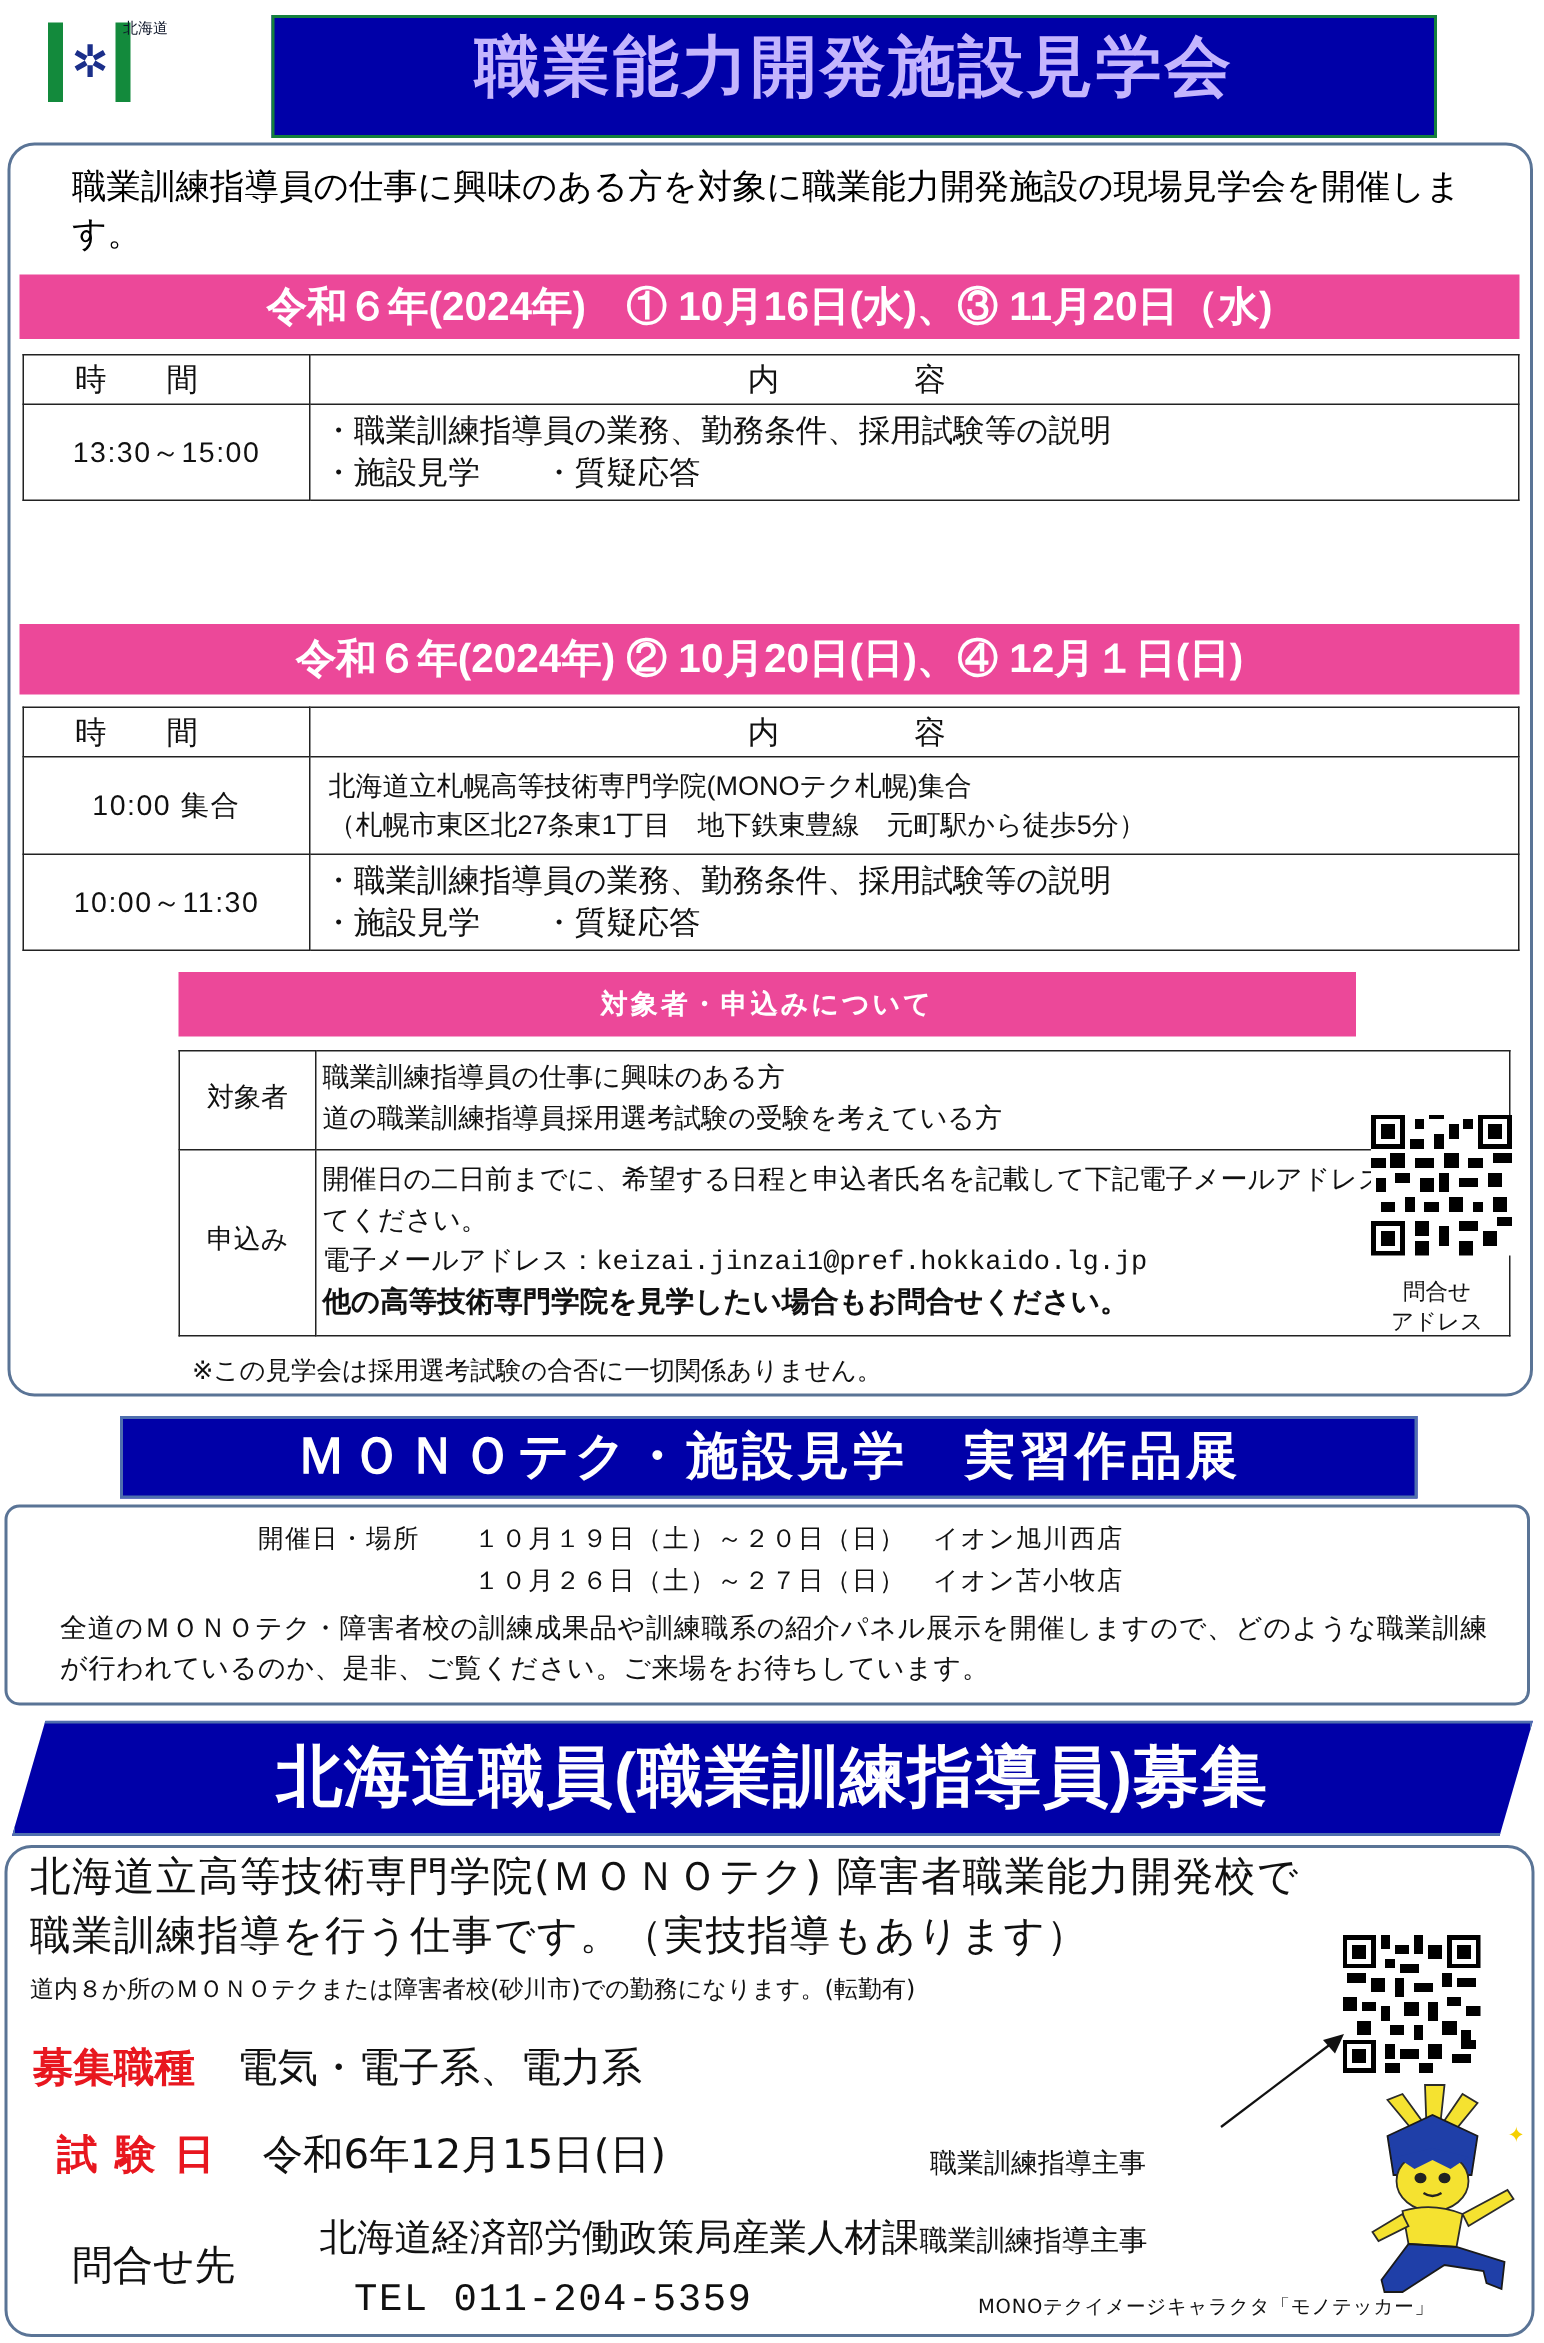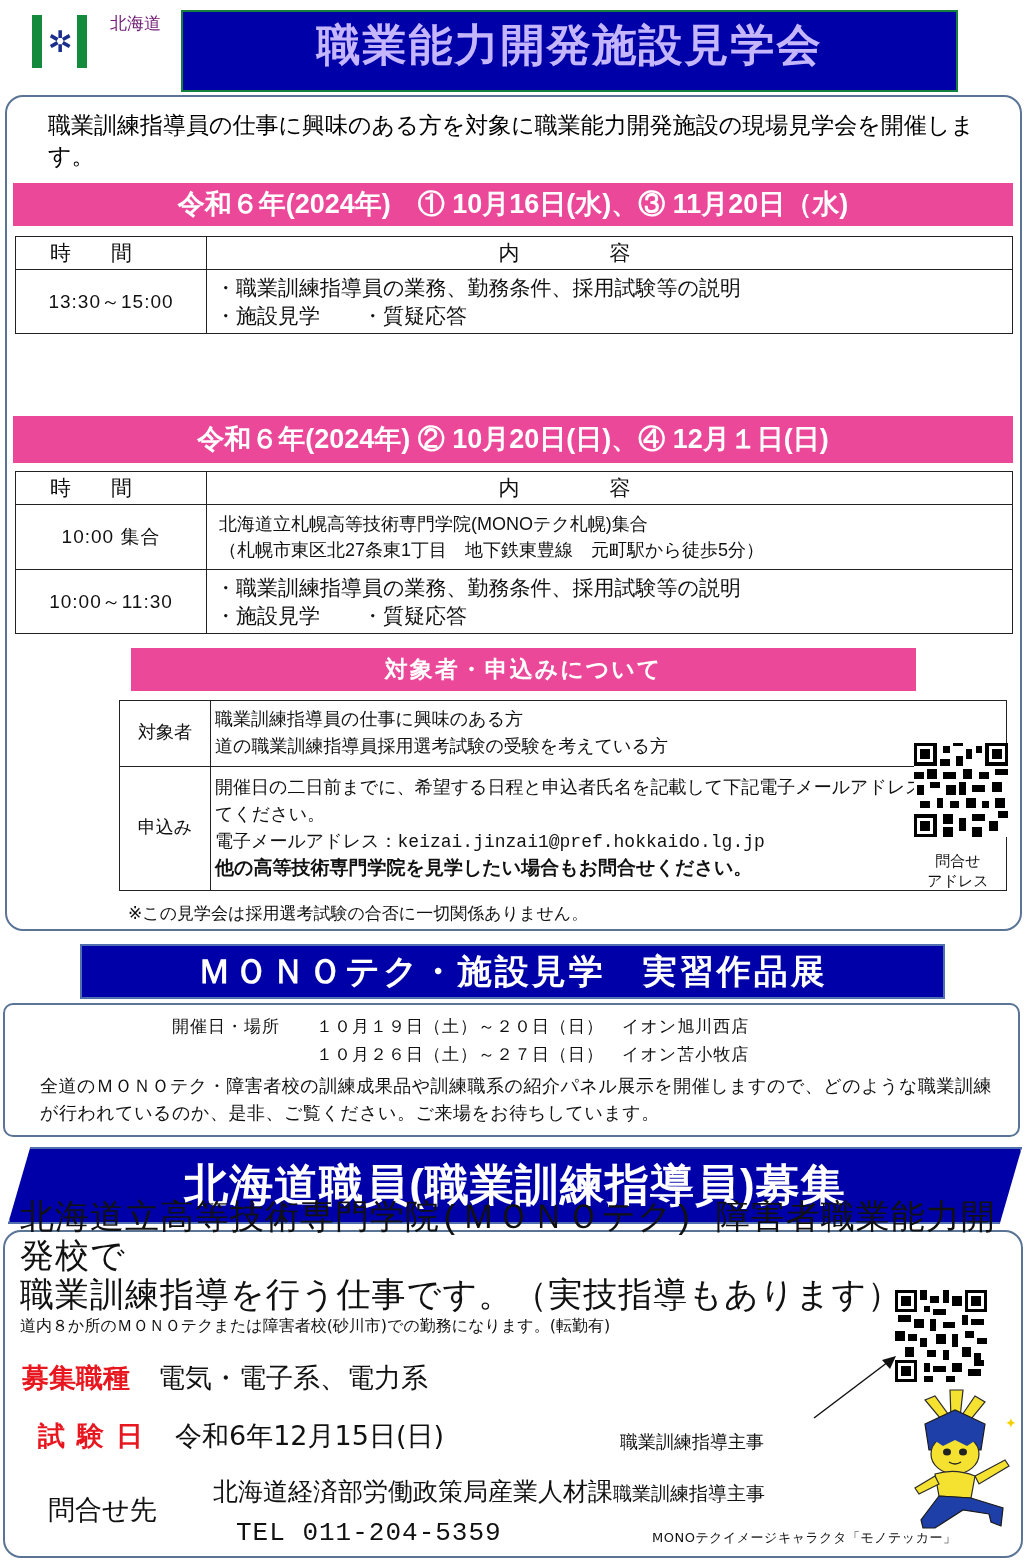--- a/index.html
+++ b/index.html
@@ -6,21 +6,21 @@
   html, body { width: 1029px; height: 1562px; background: #ffffff; overflow: hidden; }
   body { position: relative; font-family: "DejaVu Sans", sans-serif; color: #111; }
   .abs { position: absolute; }
 
   
   .logo { left: 32px; top: 10px; width: 150px; height: 60px; }
   .logo .bar { position: absolute; top: 5px; width: 10px; height: 53px; background: #138a3c; }
   .logo .bar.l { left: 0; }
   .logo .bar.r { left: 45px; }
   .logo .snow { position: absolute; left: 12px; top: 12px; width: 32px; height: 40px; color: #1b2f8a; font-size: 30px; line-height: 40px; text-align: center; font-weight: bold; }
-  .logo .pref { position: absolute; left: 78px; top: 2px; font-size: 17px; color: #701a75; }
+  .logo .pref { position: absolute; left: 50px; top: 2px; font-size: 10px; color: #0f172a; }
   .title-main { left: 181px; top: 10px; width: 777px; height: 82px; background: #0000a8; border: 2px solid #15803d; color: #c4b5fd; font-size: 44px; font-weight: bold; text-align: center; line-height: 66px; letter-spacing: 2px; }
 
   
   .panel1 { left: 5px; top: 95px; width: 1017px; height: 836px; border: 2px solid #5a7496; border-radius: 18px; background: #fff; }
   .intro { left: 48px; top: 110px; width: 960px; font-size: 23px; line-height: 31px; color: #000000; }
   .green-bar { background: #ec4899; color: #fff; font-weight: bold; text-align: center; font-family: "Liberation Sans", sans-serif; }
   .gb1 { left: 13px; top: 183px; width: 1000px; height: 43px; font-size: 27px; line-height: 43px; }
   .gb2 { left: 13px; top: 416px; width: 1000px; height: 47px; font-size: 27px; line-height: 47px; }
 
   table.sched { position: absolute; border-collapse: collapse; width: 998px; font-family: "Liberation Sans", sans-serif; }
@@ -29,21 +29,21 @@
   table.sched td.time { width: 191px; text-align: center; font-size: 19px; letter-spacing: 1px; }
   table.sched td.cont { padding-left: 12px; font-size: 18px; line-height: 26px; }
   table.sched td.cont.big { font-size: 21px; line-height: 28px; padding-left: 8px; }
   .t1 { left: 15px; top: 236px; }
   .t2 { left: 15px; top: 471px; }
   .row-a td { height: 65px; }
   .row-b td { height: 64px; }
   .spaced { letter-spacing: 40px; }
   .spaced2 { letter-spacing: 90px; }
 
-  .gb3 { left: 131px; top: 648px; width: 785px; height: 43px; font-size: 23px; line-height: 43px; letter-spacing: 2px; }
+  .gb3 { left: 119px; top: 648px; width: 785px; height: 43px; font-size: 18px; line-height: 43px; letter-spacing: 2px; }
   table.apply { position: absolute; left: 119px; top: 700px; width: 888px; border-collapse: collapse; font-family: Liberation Mono, monospace; }
   table.apply td { border: 1.5px solid #222; font-size: 18px; line-height: 27px; vertical-align: middle; }
   table.apply td.lbl { width: 91px; text-align: center; }
   table.apply td.val { padding-left: 4px; }
   table.apply .bold { font-weight: bold; font-size: 19px; }
   .note1 { left: 128px; top: 902px; font-size: 17px; color: #111; }
   .qr1 { left: 914px; top: 743px; width: 94px; height: 94px; }
   .qr1-caption { left: 916px; top: 851px; width: 84px; text-align: center; font-size: 15px; line-height: 20px; }
 
   
@@ -52,21 +52,21 @@
   .exh-row { font-size: 17px; line-height: 28px; white-space: pre; letter-spacing: 1px; margin-left: 22px; }
   .exh-l1 { left: 150px; top: 1012px; }
   .exh-l2 { left: 150px; top: 1040px; }
   .exh-desc { left: 40px; top: 1072px; width: 960px; font-size: 18px; line-height: 27px; letter-spacing: 0.5px; }
 
   
   .title-rec { left: 8px; top: 1147px; width: 1014px; height: 77px; }
   .title-rec .para { position: absolute; inset: 0; background: #0000a8; border: 2px solid #4f6fae; clip-path: polygon(2.2% 0, 100% 0, 97.8% 100%, 0 100%); }
   .title-rec .txt { position: absolute; inset: 0; color: #fff; font-size: 44px; font-weight: bold; text-align: center; line-height: 76px; letter-spacing: 1px; font-family: "Liberation Sans", sans-serif; }
   .panel3 { left: 3px; top: 1230px; width: 1020px; height: 328px; border: 2px solid #5a7496; border-radius: 18px; }
-  .rec-lead { left: 20px; top: 1200px; width: 980px; font-size: 34px; line-height: 39px; letter-spacing: 1px; font-family: Liberation Mono, monospace; }
+  .rec-lead { left: 20px; top: 1232px; width: 980px; font-size: 27px; line-height: 39px; letter-spacing: 1px; }
   .rec-sub { left: 20px; top: 1316px; font-size: 16px; color: #111; }
   .lbl-red { color: #e8171f; font-weight: bold; }
   .job { left: 22px; top: 1360px; font-size: 27px; }
   .job .v { margin-left: 28px; color: #111; font-weight: normal; }
   .exam { left: 22px; top: 1418px; font-size: 27px; }
   .exam .lbl-red { letter-spacing: 12px; padding-left: 16px; }
   .exam .v { margin-left: 20px; }
   .contact-lbl { left: 48px; top: 1492px; font-size: 27px; }
   .contact-org { left: 213px; top: 1475px; font-size: 25px; white-space: nowrap; }
   .contact-org small { font-size: 19px; }

